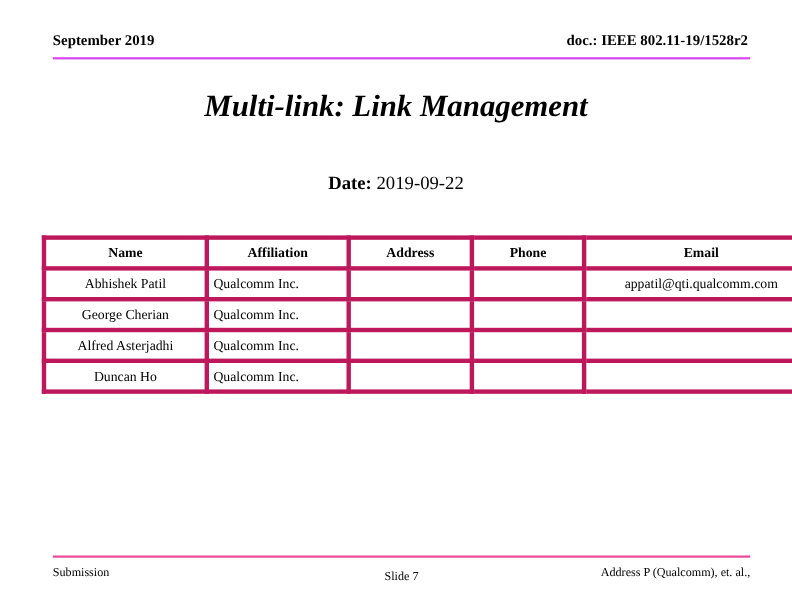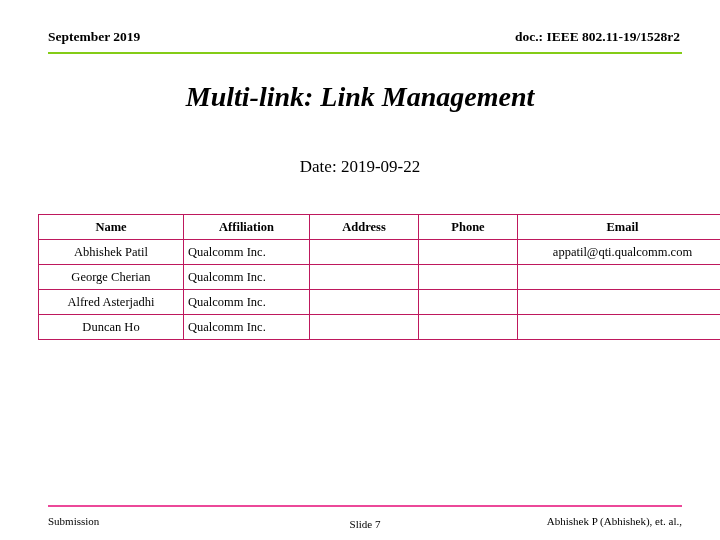--- a/index.html
+++ b/index.html
@@ -16,21 +16,21 @@
     position: relative;
   }
 
   
   .slide-header {
     position: absolute;
     left: 48px;
     top: 28px;
     width: 634px;
     height: 24px;
-    border-bottom: 2px solid #84cc16;
+    border-bottom: 2px solid #d946ef;
     display: flex;
     align-items: flex-start;
     justify-content: space-between;
   }
   .header-left {
     font-size: 13.5px;
     font-weight: bold;
     line-height: 18px;
     white-space: nowrap;
   }
@@ -61,39 +61,39 @@
     position: absolute;
     left: 0;
     top: 156px;
     width: 720px;
     text-align: center;
     font-size: 17px;
     line-height: 22px;
     white-space: nowrap;
   }
   .date-label {
-    font-weight: normal;
+    font-weight: bold;
   }
   .date-value {
     font-weight: normal;
   }
 
   
   .authors-table {
     position: absolute;
     left: 38px;
     top: 214px;
     width: 644px;
     border-collapse: collapse;
     table-layout: fixed;
     font-size: 12.5px;
   }
   .authors-table th,
   .authors-table td {
-    border: 1px solid #be185d;
+    border: 4px solid #be185d;
     height: 24px;
     padding: 0 4px;
     line-height: 15px;
     overflow: hidden;
     white-space: nowrap;
   }
   .authors-table th {
     font-weight: bold;
     text-align: center;
   }
@@ -199,15 +199,15 @@
       <td class="cell-phone"></td>
       <td class="cell-email"></td>
     </tr>
   </tbody>
 </table>
 
 <div class="slide-footer">
   <div class="footer-inner">
     <span class="footer-left">Submission</span>
     <span class="footer-center">Slide 7</span>
-    <span class="footer-right">Abhishek P (Abhishek), et. al.,</span>
+    <span class="footer-right">Address P (Qualcomm), et. al.,</span>
   </div>
 </div>
 
 </body></html>

